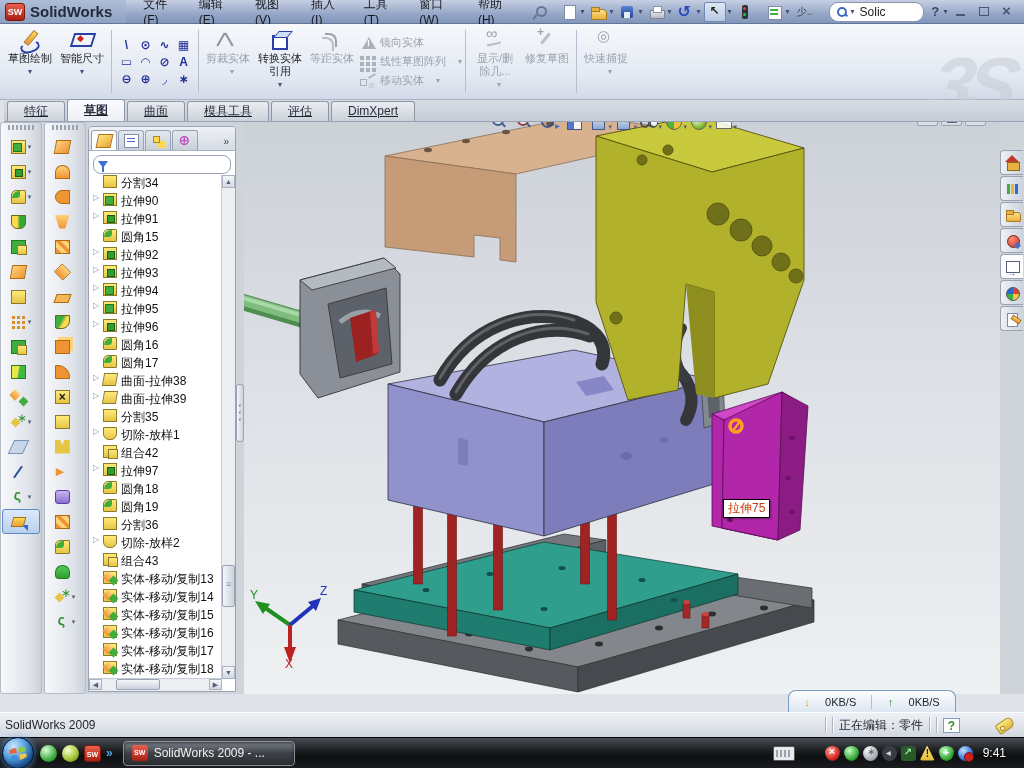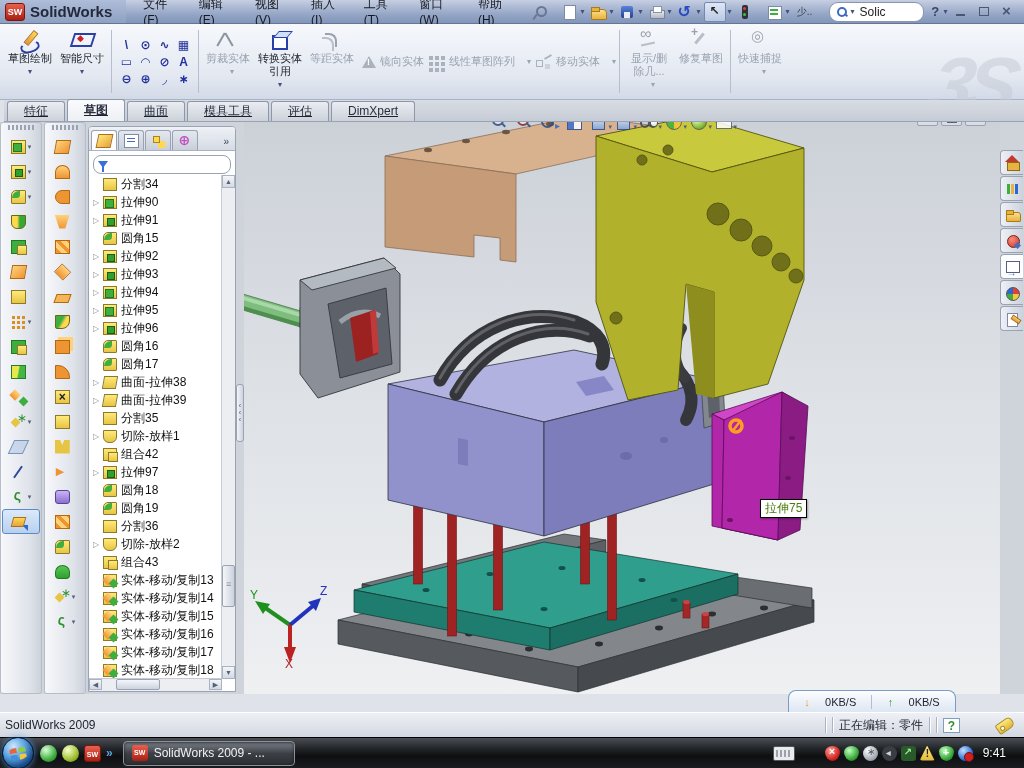--- a/index.html
+++ b/index.html
@@ -80,21 +80,21 @@
   .ic-showdel::before{content:"∞";position:absolute;left:3px;top:-2px;font-size:16px;color:#9aa3ad;}
   .ic-showdel::after{content:"";position:absolute;left:4px;top:14px;width:14px;height:2px;background:#b8bfc8;transform:rotate(-12deg);}
   .ic-repair::before{content:"";position:absolute;left:9px;top:3px;width:3px;height:13px;background:#b8bfc8;transform:rotate(40deg);}
   .ic-repair::after{content:"+";position:absolute;left:2px;top:-3px;font-size:12px;color:#9aa3ad;font-weight:bold;}
   .ic-snap::before{content:"◎";position:absolute;left:3px;top:0px;font-size:15px;color:#9aa3ad;}
   .ic-rapid::before{content:"";position:absolute;left:2px;top:3px;width:12px;height:15px;background:linear-gradient(#6a8fd8,#2c4a9e);border-radius:2px;border:1px solid #1c3070;}
   .ic-rapid::after{content:"";position:absolute;left:7px;top:2px;width:11px;height:16px;background:#ffd21c;
     clip-path:polygon(55% 0,100% 0,60% 45%,90% 45%,25% 100%,45% 55%,10% 55%);}
   .sk-grid{display:grid;grid-template-columns:repeat(4,19px);grid-auto-rows:17px;align-content:center;margin:0 2px;}
   .sk-cell{display:flex;align-items:center;justify-content:center;color:#23309a;font-size:12px;font-weight:bold;}
-  .cmd-col{display:flex;justify-content:center;gap:3px;color:#9aa3af;font-size:11px;}
+  .cmd-col{display:flex;flex-direction:column;justify-content:center;gap:3px;color:#9aa3af;font-size:11px;}
   .cmd-row{display:flex;align-items:center;gap:4px;}
   .cmd-row .cmd-ic{width:18px;height:16px;margin:0;}
   .caret-sm{font-size:8px;color:#9aa3af;margin-left:8px;}
   .watermark{position:absolute;right:14px;top:22px;font-size:78px;font-style:italic;font-weight:bold;
     color:#c7ccd6;opacity:.55;letter-spacing:-8px;transform:skewX(-12deg);line-height:78px;}
   
   .rtabs{position:absolute;left:4px;top:100px;width:1024px;height:22px;background:linear-gradient(#d8dce4,#c6ccd6);
     display:flex;align-items:flex-end;padding-left:3px;box-sizing:border-box;border-bottom:1px solid #9aa3b3;text-decoration:underline;}
   .rtab{height:19px;line-height:19px;padding:0 16px;margin-right:2px;background:linear-gradient(#e9ecf1,#cdd2da);
     border:1px solid #8e97a8;border-bottom:none;border-radius:3px 3px 0 0;color:#2a3040;}
@@ -165,21 +165,21 @@
   .fm-note{background:#fff;border:1px solid #7d8aa8;}
   .fm-note::after{content:"";position:absolute;left:2px;top:3px;width:8px;height:1.5px;background:#4a6ac0;box-shadow:0 3px 0 #4a6ac0;}
   .fm-cfg::after{content:"";position:absolute;left:1px;top:1px;width:5px;height:5px;background:#ffd84e;border:1px solid #a8881c;box-shadow:5px 5px 0 #ffd84e;}
   .fm-dim::after{content:"⊕";position:absolute;left:0;top:-3px;color:#c050c0;font-size:14px;font-weight:bold;}
   .fm-more{margin-left:auto;color:#3a4456;font-size:10px;padding:0 4px 3px;}
   .filter-row{height:22px;display:flex;align-items:center;padding:2px 4px;}
   .filter-box{flex:1;height:17px;border:1px solid #9aa3b3;border-radius:8px;background:#fff;display:flex;align-items:center;padding-left:4px;}
   .funnel{width:0;height:0;border-left:5px solid transparent;border-right:5px solid transparent;border-top:7px solid #3a6fd8;position:relative;}
   .funnel::after{content:"";position:absolute;left:-1px;top:-2px;width:2px;height:6px;background:#3a6fd8;}
   .tree-list{position:absolute;left:0;top:48px;bottom:12px;right:13px;overflow:hidden;padding-left:4px;}
-  .tree-row{display:flex;align-items:center;height:18px;white-space:nowrap;}
+  .tree-row{display:flex;align-items:flex-start;height:18px;white-space:nowrap;}
   .twisty{width:9px;font-size:8px;color:#8a93a3;visibility:hidden;flex:none;}
   .tree-row.exp .twisty{visibility:visible;}
   .ti{width:14px;height:13px;margin:0 4px 0 1px;position:relative;flex:none;box-sizing:border-box;border:1px solid #8a7a2a;background:linear-gradient(#ffe97a,#e7c544);}
   .tree-label{font-size:12px;color:#111;}
   .vsb{position:absolute;right:0;top:48px;bottom:12px;width:13px;background:#eceef2;border-left:1px solid #c6ccd6;}
   .vsb .sb-btn{position:absolute;left:0;width:13px;height:13px;background:linear-gradient(#f4f6f9,#d4d9e2);border:1px solid #aab3c3;box-sizing:border-box;
     font-size:7px;color:#55607a;text-align:center;line-height:12px;}
   .vsb-thumb{position:absolute;left:0;width:13px;height:42px;background:linear-gradient(90deg,#f4f6f9,#ccd3de);border:1px solid #9aa3b3;border-radius:2px;box-sizing:border-box;}
   .vsb-thumb::after{content:"≡";position:absolute;left:3px;top:13px;font-size:9px;color:#8a93a3;}
   .hsb{position:absolute;left:0;right:13px;bottom:0;height:12px;background:#eceef2;border-top:1px solid #c6ccd6;display:flex;}
@@ -210,22 +210,22 @@
   .hu-scene::before{content:"";position:absolute;left:3px;top:2px;width:14px;height:14px;border-radius:50%;
     background:radial-gradient(circle at 35% 30%,#fff,#7fbf3f 60%,#2a7a1f);border:1px solid #555;}
   .hu-win::before{content:"";position:absolute;left:3px;top:3px;width:14px;height:12px;background:#fff;border:1px solid #55607a;}
   .hu-win::after{content:"";position:absolute;left:3px;top:3px;width:14px;height:4px;background:repeating-linear-gradient(45deg,#e8b23e 0 2px,#8a6a1c 2px 4px);}
   .hu .hu-dd{position:absolute;right:-2px;bottom:0;font-size:7px;color:#44507a;}
   .doc-ctrls{position:absolute;right:14px;top:-12px;display:flex;gap:3px;}
   .dc{width:21px;height:16px;background:linear-gradient(#f4f6f9,#d6dbe4);border:1px solid #9aa3b3;border-radius:2px;position:relative;box-sizing:border-box;}
   .dc-min::before{content:"";position:absolute;left:5px;bottom:3px;width:9px;height:2px;background:#55607a;}
   .dc-res::before{content:"";position:absolute;left:5px;top:4px;width:8px;height:6px;border:1.5px solid #55607a;}
   .dc-close::before{content:"×";position:absolute;left:5px;top:-2px;font-size:14px;color:#55607a;font-weight:bold;}
-  .tooltip{position:absolute;left:516px;top:377px;background:#fff;border:1px solid #000;padding:0 4px;
-    font-size:12px;color:#4d7c0f;height:17px;line-height:17px;box-shadow:1px 1px 2px rgba(0,0,0,.35);}
+  .tooltip{position:absolute;left:479px;top:377px;background:#fff;border:1px solid #000;padding:0 4px;
+    font-size:12px;color:#c2410c;height:17px;line-height:17px;box-shadow:1px 1px 2px rgba(0,0,0,.35);}
   .triad{position:absolute;left:4px;top:455px;}
   
   .net-overlay{position:absolute;left:788px;top:690px;width:168px;height:22px;z-index:30;
     border:1px solid #7a9cc8;border-bottom:none;border-radius:8px 8px 0 0;background:linear-gradient(#fcfdff,#dde6f2);
     display:flex;align-items:center;justify-content:space-evenly;font-size:11px;color:#1c2330;box-sizing:border-box;}
   .net-overlay .arr-d{color:#e8a020;font-weight:bold;}
   .net-overlay .arr-u{color:#2fa02f;font-weight:bold;}
   .net-sep{width:1px;height:14px;background:#aebfd6;}
   
   .task-pane{position:absolute;right:0;top:28px;width:24px;display:flex;flex-direction:column;gap:1px;}

